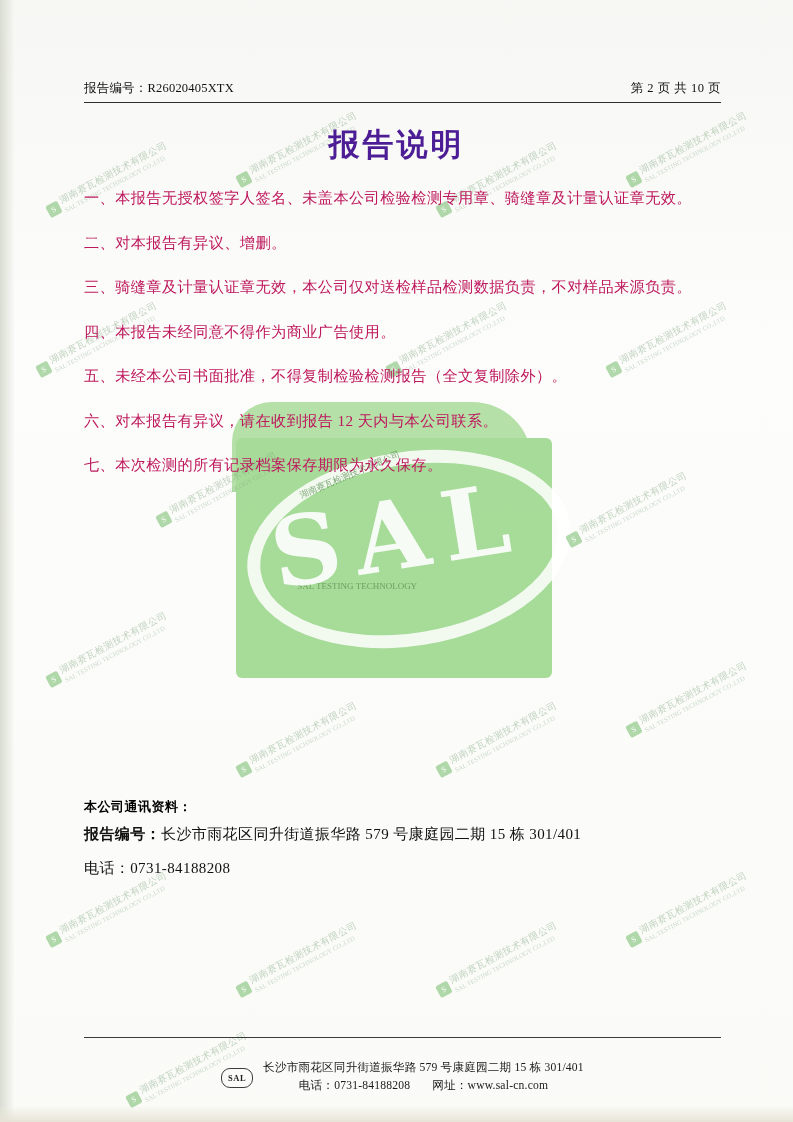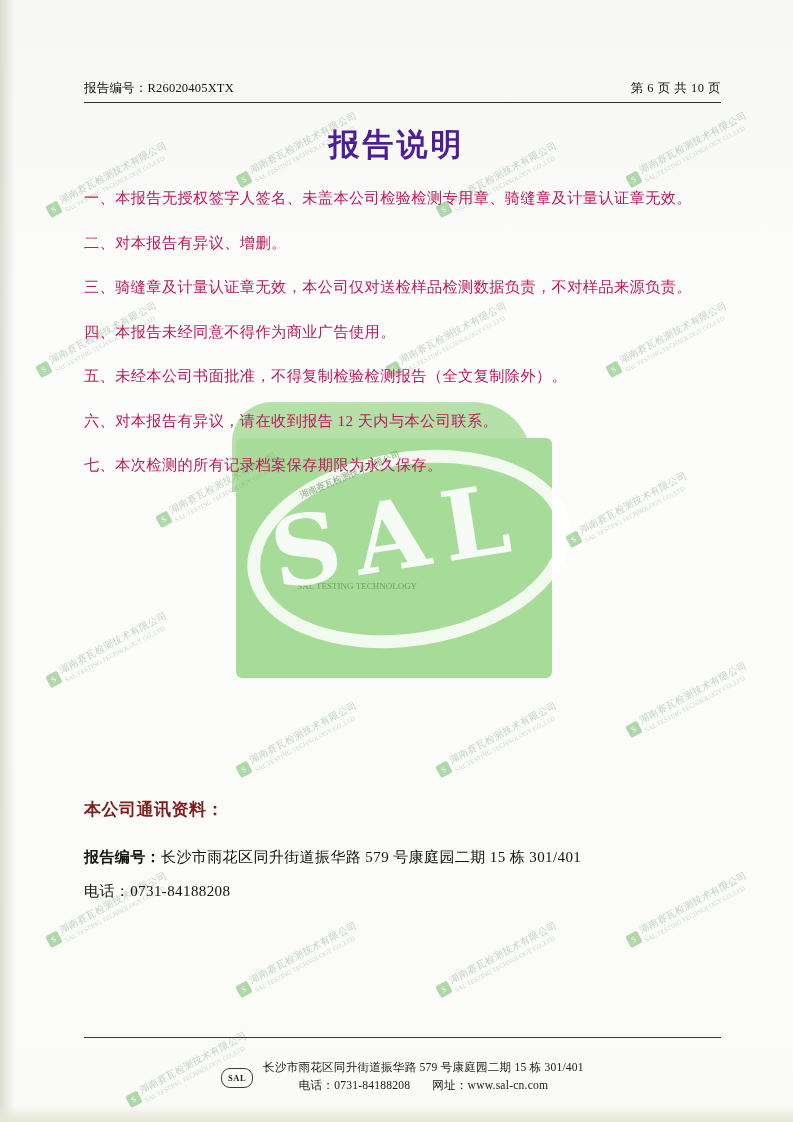--- a/index.html
+++ b/index.html
@@ -106,24 +106,24 @@
   }
 
   
   .contact {
     position: absolute;
     top: 798px;
     left: 84px;
     right: 72px;
   }
   .contact-title {
-    font-size: 17px;
+    font-size: 13px;
     font-weight: bold;
-    color: #7f1d1d;
-    margin-bottom: 27px;
+    color: #000000;
+    margin-bottom: 9px;
     letter-spacing: 0.5px;
   }
   .contact-line {
     font-size: 15px;
     color: #111;
     margin-bottom: 15px;
     letter-spacing: 0.4px;
   }
   .contact-line .lbl {
     font-weight: bold;
@@ -363,21 +363,21 @@
       <span class="wm-logo">S</span><span class="wm-txt"><b>湖南赛瓦检测技术有限公司</b><i>SAL TESTING TECHNOLOGY CO.,LTD</i></span>
     </div>
   </div>
 
   <div class="content">
 
     <div class="doc-header">
       <div class="hdr-left">
         <span class="label">报告编号：</span><span>R26020405XTX</span>
       </div>
-      <div class="hdr-right">第 6 页  共 10 页</div>
+      <div class="hdr-right">第 2 页  共 10 页</div>
     </div>
     <div class="header-rule"></div>
 
     <div class="doc-title">报告说明</div>
 
     <div class="clauses">
       <div class="clause">一、本报告无授权签字人签名、未盖本公司检验检测专用章、骑缝章及计量认证章无效。</div>
       <div class="clause">二、对本报告有异议、增删。</div>
       <div class="clause">三、骑缝章及计量认证章无效，本公司仅对送检样品检测数据负责，不对样品来源负责。</div>
       <div class="clause">四、本报告未经同意不得作为商业广告使用。</div>

